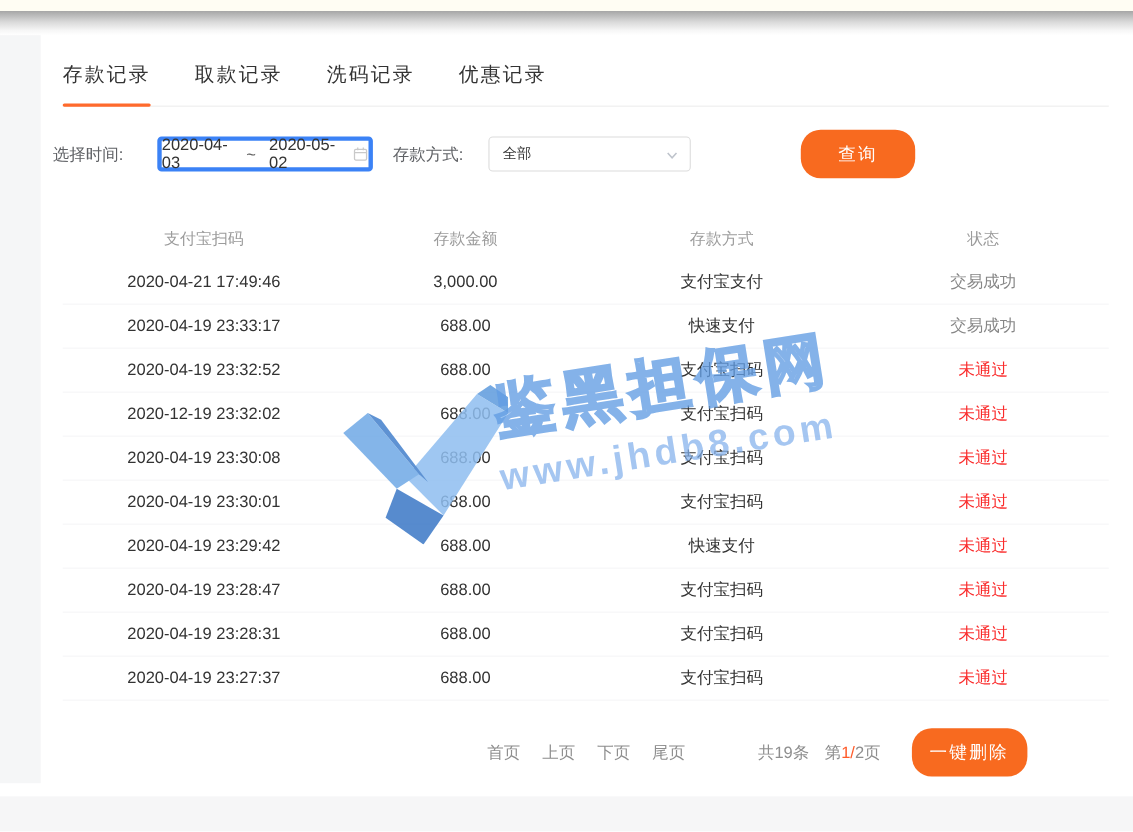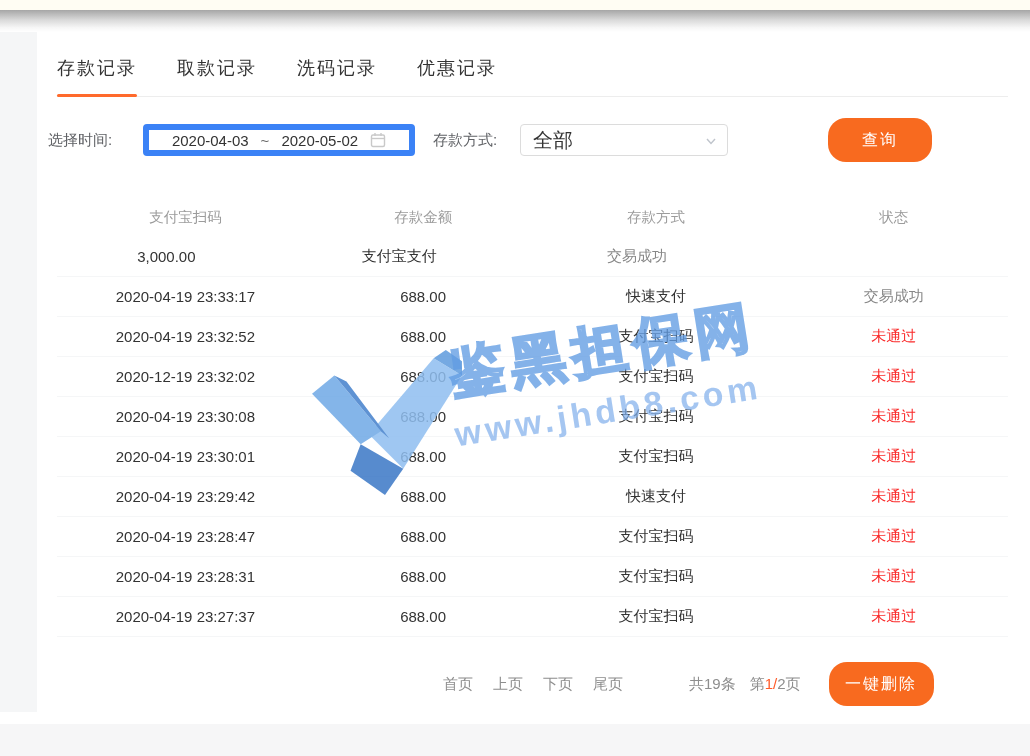--- a/index.html
+++ b/index.html
@@ -22,25 +22,25 @@
   .tabs { position:absolute; left:57px; top:56px; display:flex; gap:40px; }
   .tab { font-size:18px; letter-spacing:2px; color:#333; width:80px; cursor:pointer; white-space:nowrap; }
   .tabline { position:absolute; left:57px; top:96px; width:951px; height:1px; background:#ededed; }
   .tab-underline { position:absolute; left:57px; top:94px; width:80px; height:3px; background:#ff6a2c; border-radius:2px; }
 
   
   .filters { position:absolute; left:48px; top:122px; width:951px; height:36px; display:flex; align-items:center; }
   .flabel { font-size:15px; color:#606266; }
   .flabel.time { width:95px; }
   .flabel.method { width:87px; margin-left:18px; }
-  .datebox { width:272px; height:32px; border:6px solid #3b82f6; border-radius:4px;
+  .datebox { width:196px; height:32px; border:4px solid #3b82f6; border-radius:4px;
     display:flex; align-items:center; justify-content:center; gap:12px; font-size:15px; color:#333; background:#fff; cursor:pointer; }
   .datebox .tilde { color:#666; }
-  .selectbox { position:relative; width:208px; height:32px; border:1px solid #dcdcdc; border-radius:4px;
-    display:flex; align-items:center; padding-left:12px; font-size:20px; color:#333; background:#fff; cursor:pointer; }
+  .selectbox { position:relative; width:184px; height:32px; border:1px solid #dcdcdc; border-radius:4px;
+    display:flex; align-items:center; padding-left:12px; font-size:13px; color:#333; background:#fff; cursor:pointer; }
   .selectbox svg { position:absolute; right:10px; top:10px; }
   .btn { height:44px; border:none; border-radius:18px; background:#f86a1f; color:#fff;
     font-size:16px; letter-spacing:2px; cursor:pointer; font-family:inherit; }
   .btn.query { width:104px; margin-left:100px; }
 
   
   .thead { position:absolute; left:57px; top:197px; width:951px; height:40px; display:flex; align-items:center; }
   .thead .th { font-size:14.5px; color:#9c9c9c; text-align:center; }
   .tbody { position:absolute; left:57px; top:237px; width:951px; }
   .tr { display:flex; align-items:center; height:40px; border-bottom:1px solid #f5f6f7; }
@@ -108,20 +108,21 @@
 
 <div class="thead">
   <div class="th c1">支付宝扫码</div>
   <div class="th c2">存款金额</div>
   <div class="th c3">存款方式</div>
   <div class="th c4">状态</div>
 </div>
 
 <div class="tbody">
   <div class="tr">
+    <div class="td c1">2020-04-21 17:49:46</div>
     <div class="td c2">3,000.00</div>
     <div class="td c3">支付宝支付</div>
     <div class="td c4 status-success">交易成功</div>
   </div>
 
   <div class="tr">
     <div class="td c1">2020-04-19 23:33:17</div>
     <div class="td c2">688.00</div>
     <div class="td c3">快速支付</div>
     <div class="td c4 status-success">交易成功</div>

